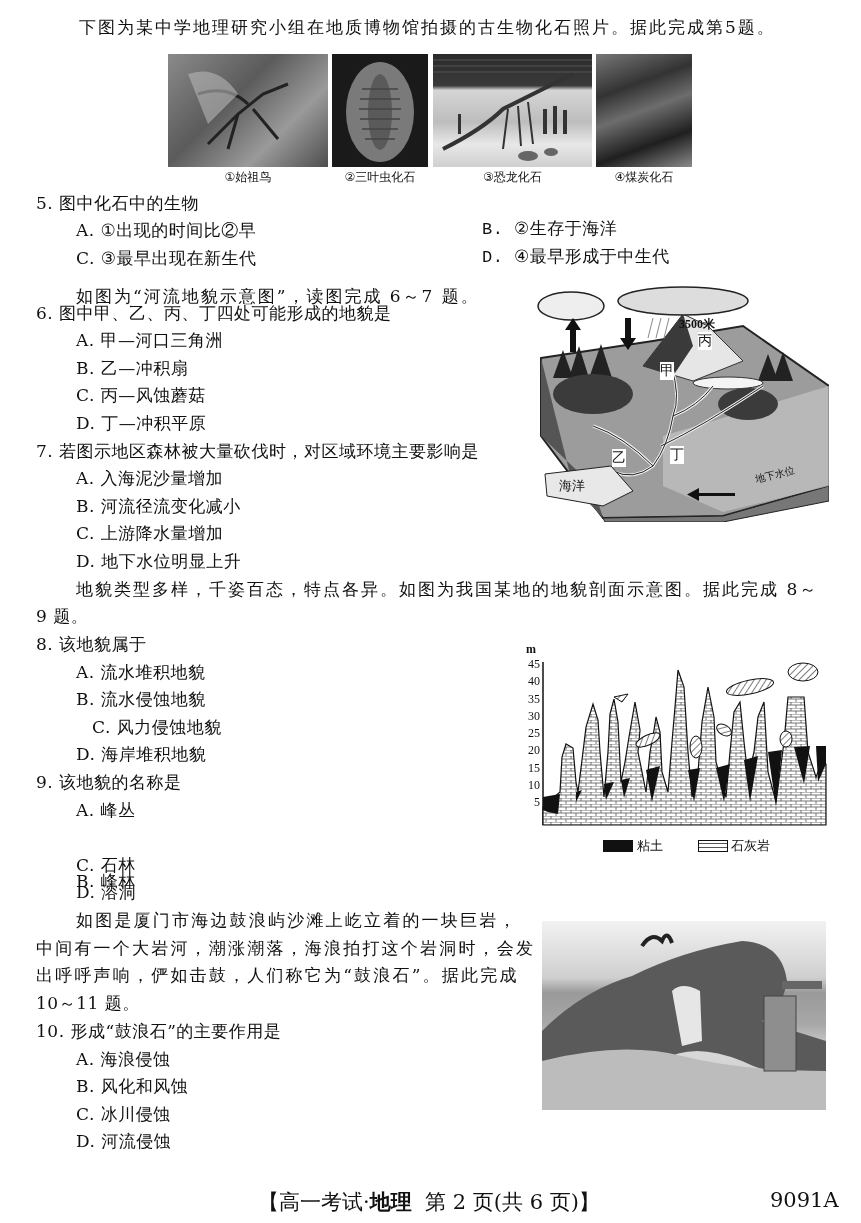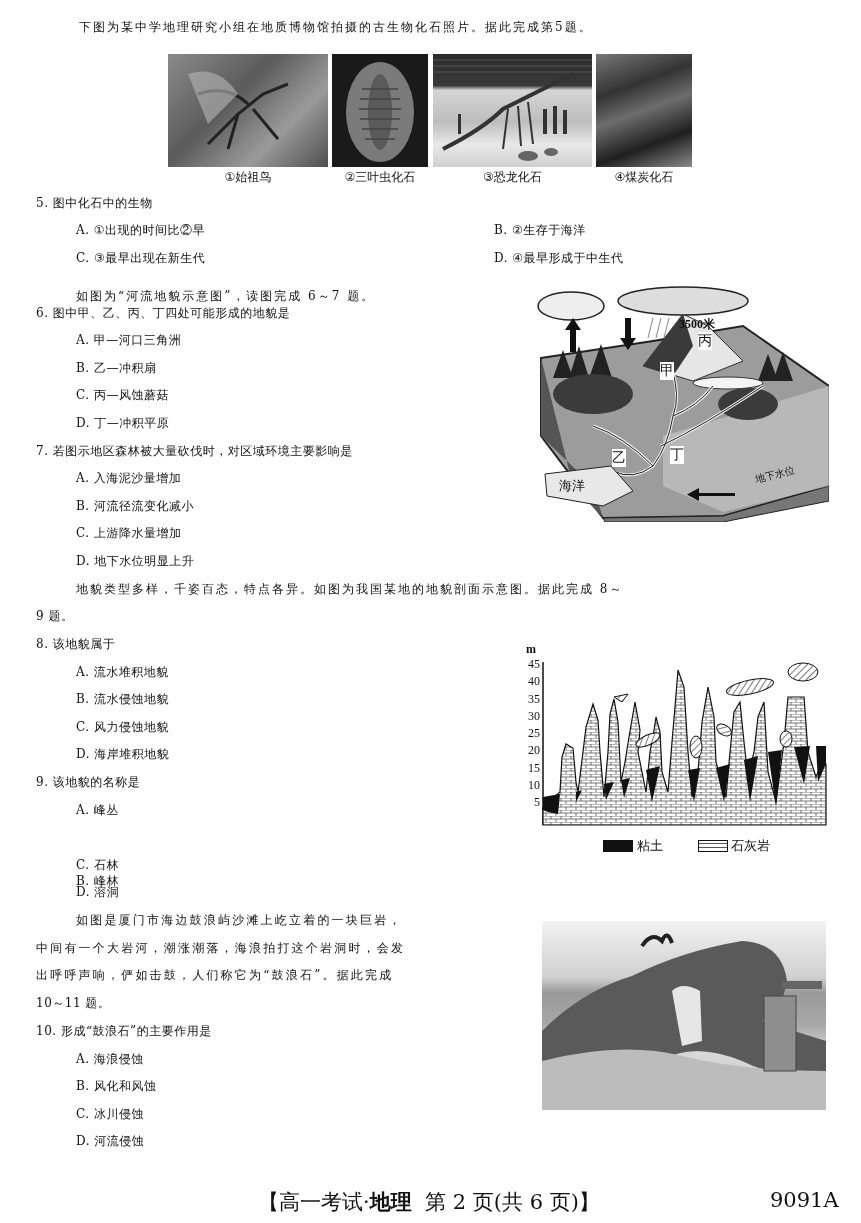--- a/index.html
+++ b/index.html
@@ -1,22 +1,22 @@
 <!DOCTYPE html>
 <html><head>
 <meta charset="utf-8">
 <style>
   html, body { margin:0; padding:0; background:#ffffff; }
   body { width:861px; height:1223px; position:relative; overflow:hidden;
          font-family:"DejaVu Serif", "Liberation Serif", serif; color:#111; }
-  .t { position:absolute; font-size:12px; line-height:22px; white-space:nowrap; letter-spacing:0.5px; }
+  .t { position:absolute; font-size:17px; line-height:22px; white-space:nowrap; letter-spacing:0.5px; }
   .intro { letter-spacing:2px; }
   .q { left:36px; }
   .o1 { left:76px; }
-  .o2 { left:494px; }
+  .o2 { left:482px;font-family:Liberation Mono, monospace; }
   .fig { position:absolute; overflow:hidden; }
   .photo { position:absolute; top:54px; height:113px; }
   .cap { position:absolute; top:168px; font-size:12px; line-height:18px; text-align:center;
          font-family:"DejaVu Sans", sans-serif; }
   .footer { position:absolute; top:1188px; font-size:21px; }
   svg { display:block; }
 </style>
 </head>
 <body>
 
@@ -204,21 +204,21 @@
   </div>
   <div style="position:absolute;left:85px;top:198px;width:30px;height:12px;background:#111;"></div>
   <div style="position:absolute;left:119px;top:195px;font-size:13px;">粘土</div>
   <div style="position:absolute;left:180px;top:198px;width:30px;height:12px;border:1px solid #111;box-sizing:border-box;background:repeating-linear-gradient(0deg,#fff 0 3px,#555 3px 4px);"></div>
   <div style="position:absolute;left:213px;top:195px;font-size:13px;">石灰岩</div>
 </div>
 
 <div class="t q" style="top:633px;">8. 该地貌属于</div>
 <div class="t o1" style="top:661px;">A. 流水堆积地貌</div>
 <div class="t o1" style="top:688px;">B. 流水侵蚀地貌</div>
-<div class="t o1" style="top:716px;">C. 风力侵蚀地貌</div>
+<div class="t o1" style="top:716px;margin-left:16px;">C. 风力侵蚀地貌</div>
 <div class="t o1" style="top:743px;">D. 海岸堆积地貌</div>
 
 <div class="t q" style="top:771px;">9. 该地貌的名称是</div>
 <div class="t o1" style="top:799px;">A. 峰丛</div>
 <div class="t o1" style="top:826px;margin-top:44px;">B. 峰林</div>
 <div class="t o1" style="top:854px;">C. 石林</div>
 <div class="t o1" style="top:881px;">D. 溶洞</div>
 
 <div class="t intro" style="left:76px;top:909px;letter-spacing:2.2px;">如图是厦门市海边鼓浪屿沙滩上屹立着的一块巨岩，</div>
 <div class="t intro" style="left:36px;top:937px;letter-spacing:2.2px;">中间有一个大岩河，潮涨潮落，海浪拍打这个岩洞时，会发</div>

